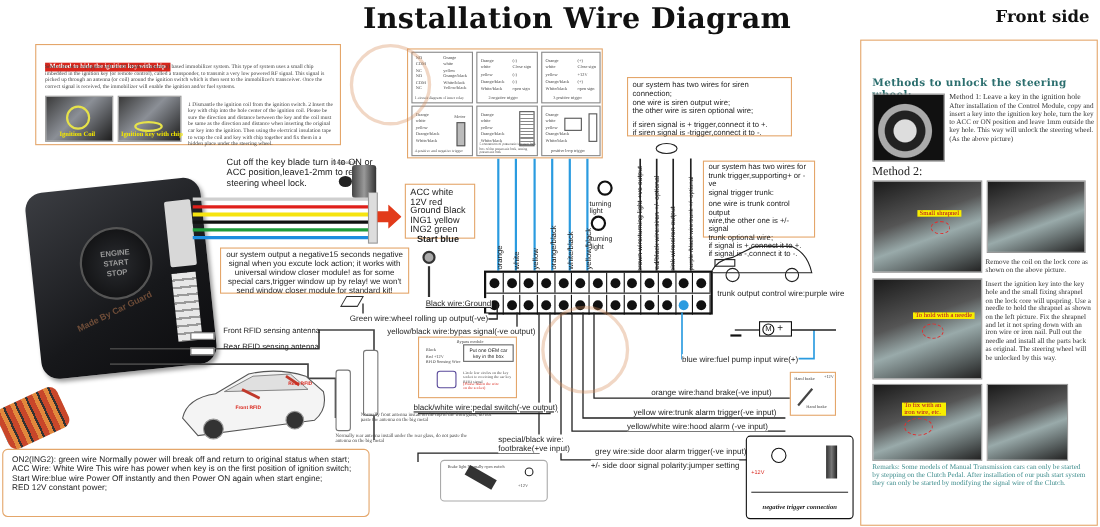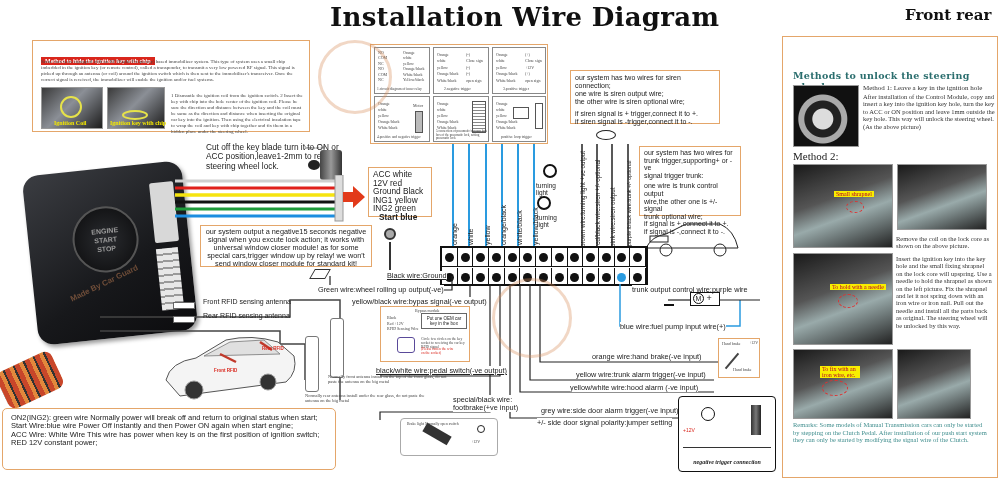--- a/index.html
+++ b/index.html
@@ -22,21 +22,21 @@
   .teal-small { font-family: "Liberation Serif", serif; font-size: 6.5px; line-height: 7.5px; color: #3f8d8d; }
   .vlabel { position: absolute; transform: rotate(-90deg); transform-origin: left bottom; font-size: 7px; white-space: nowrap; color: #222; }
   .minibox { border: 1px solid #888; background: #fff; }
   .stamp { border: 3px solid rgba(214,140,90,0.35); border-radius: 50%; }
   .wire-label { font-size: 7.3px; color: #222; white-space: nowrap; background: #fff; }
 </style>
 </head>
 <body>
 
 <div class="abs title">Installation Wire Diagram</div>
-<div class="abs front-side">Front rear</div>
+<div class="abs front-side">Front side</div>
 
 <div class="abs obox" style="left:32px;top:40px;width:278px;height:92px;">
   <div style="position:absolute;left:8px;top:8px;"><span class="red-head">Method to hide the ignition key with chip</span></div>
   <div class="abs tiny" style="left:8px;top:18px;width:262px;">Some cars were equipped with an RF (Radio Frequency) based immobilizer system. This type of system uses a small chip imbedded in the ignition key (or remote control), called a transponder, to transmit a very low powered RF signal. This signal is picked up through an antenna (or coil) around the ignition switch which is then sent to the immobilizer's transceiver. Once the correct signal is received, the immobilizer will enable the ignition and/or fuel systems.</div>
   <div class="abs photo" style="left:8px;top:46px;width:62px;height:42px;">
     <div style="position:absolute;left:18px;top:8px;width:22px;height:22px;border:2px solid #e6e24a;border-radius:50%;"></div>
     <div class="photo-tag" style="position:absolute;left:12px;top:32px;">Ignition Coil</div>
   </div>
   <div class="abs photo" style="left:74px;top:46px;width:58px;height:42px;">
     <div style="position:absolute;left:14px;top:22px;width:26px;height:10px;border:2px solid #e6e24a;border-radius:50%;"></div>
@@ -327,21 +327,21 @@
       <div style="flex: 1 1 0%; border-right: 1px solid rgb(17, 17, 17); display: flex; align-items: center; justify-content: center;">
         <div style="width: 9px; height: 9px; border-radius: 50%; background: rgb(42, 155, 224);"></div>
       </div>
       <div style="flex: 1 1 0%; border-right: 1px solid rgb(17, 17, 17); display: flex; align-items: center; justify-content: center;">
         <div style="width: 9px; height: 9px; border-radius: 50%; background: rgb(17, 17, 17);"></div>
       </div>
     </div>
 </div>
 
 <div class="abs wire-label" style="left:387px;top:271px;text-decoration:underline;">Black wire:Ground</div>
-<div class="abs wire-label" style="left:632px;top:262px;margin-top:23px;">trunk output control wire:purple wire</div>
+<div class="abs wire-label" style="left:652px;top:262px;">trunk output control wire:purple wire</div>
 
 <svg class="abs" style="left:0;top:0;pointer-events:none;" width="1000" height="479">
   <polyline points="452,276 452,290 330,290 330,276" fill="none" stroke="#222" stroke-width="1.2"></polyline>
   <polyline points="470,284 470,304 420,304 420,312" fill="none" stroke="#222" stroke-width="1.2"></polyline>
   <polyline points="620,284 620,326 740,326 740,300" fill="none" stroke="#2a9be0" stroke-width="1.5"></polyline>
   <polyline points="668,300 690,300" fill="none" stroke="#222" stroke-width="1.2"></polyline>
   <polyline points="720,300 760,300" fill="none" stroke="#222" stroke-width="1.2"></polyline>
   <polyline points="540,284 540,362 736,362" fill="none" stroke="#222" stroke-width="1.2"></polyline>
   <polyline points="530,284 530,380 714,380" fill="none" stroke="#222" stroke-width="1.2"></polyline>
   <polyline points="520,284 520,392 714,392" fill="none" stroke="#222" stroke-width="1.2"></polyline>
@@ -419,22 +419,22 @@
 
 <div class="abs" style="left:400px;top:418px;width:98px;height:38px;border:1px solid #aaa;border-radius:4px;background:#fff;">
   <div class="tiny" style="position:absolute;left:6px;top:2px;font-size:3.8px;">Brake light Normally open switch</div>
   <div style="position:absolute;left:22px;top:10px;width:28px;height:10px;background:#333;transform:rotate(30deg);"></div>
   <div style="position:absolute;left:76px;top:6px;width:8px;height:8px;border:1px solid #222;border-radius:50%;"></div>
   <div class="tiny" style="position:absolute;left:70px;top:20px;font-size:4px;">+12V</div>
 </div>
 
 <div class="abs obox-r" style="left:2px;top:408px;width:334px;height:62px;padding:5px 8px;font-size:7.5px;line-height:8.4px;">
   <div>ON2(ING2):  green wire  Normally power will break off and return to original status when start;</div>
+  <div>ACC Wire: White Wire  This wire has power when key is on the first position of ignition switch;</div>
   <div>Start Wire:blue wire    Power Off instantly and then Power ON again when start engine;</div>
-  <div>ACC Wire: White Wire  This wire has power when key is on the first position of ignition switch;</div>
   <div>RED 12V constant power;</div>
 </div>
 
 <div class="abs stamp" style="left:318px;top:40px;width:74px;height:74px;"></div>
 <div class="abs stamp" style="left:492px;top:278px;width:80px;height:80px;"></div>
 <div class="abs stamp" style="left:884px;top:242px;width:72px;height:72px;"></div>
 
 <div class="abs obox" style="left:782px;top:36px;width:216px;height:442px;">
   <div class="abs teal-h" style="left:10px;top:33px;">Methods to unlock the steering wheel:</div>
   <div class="abs photo" style="left:10px;top:48px;width:66px;height:62px;background:radial-gradient(circle at 45% 55%,#ddd 0 10px,#222 11px 18px,#aaa 19px 24px,#111 25px);"></div>

